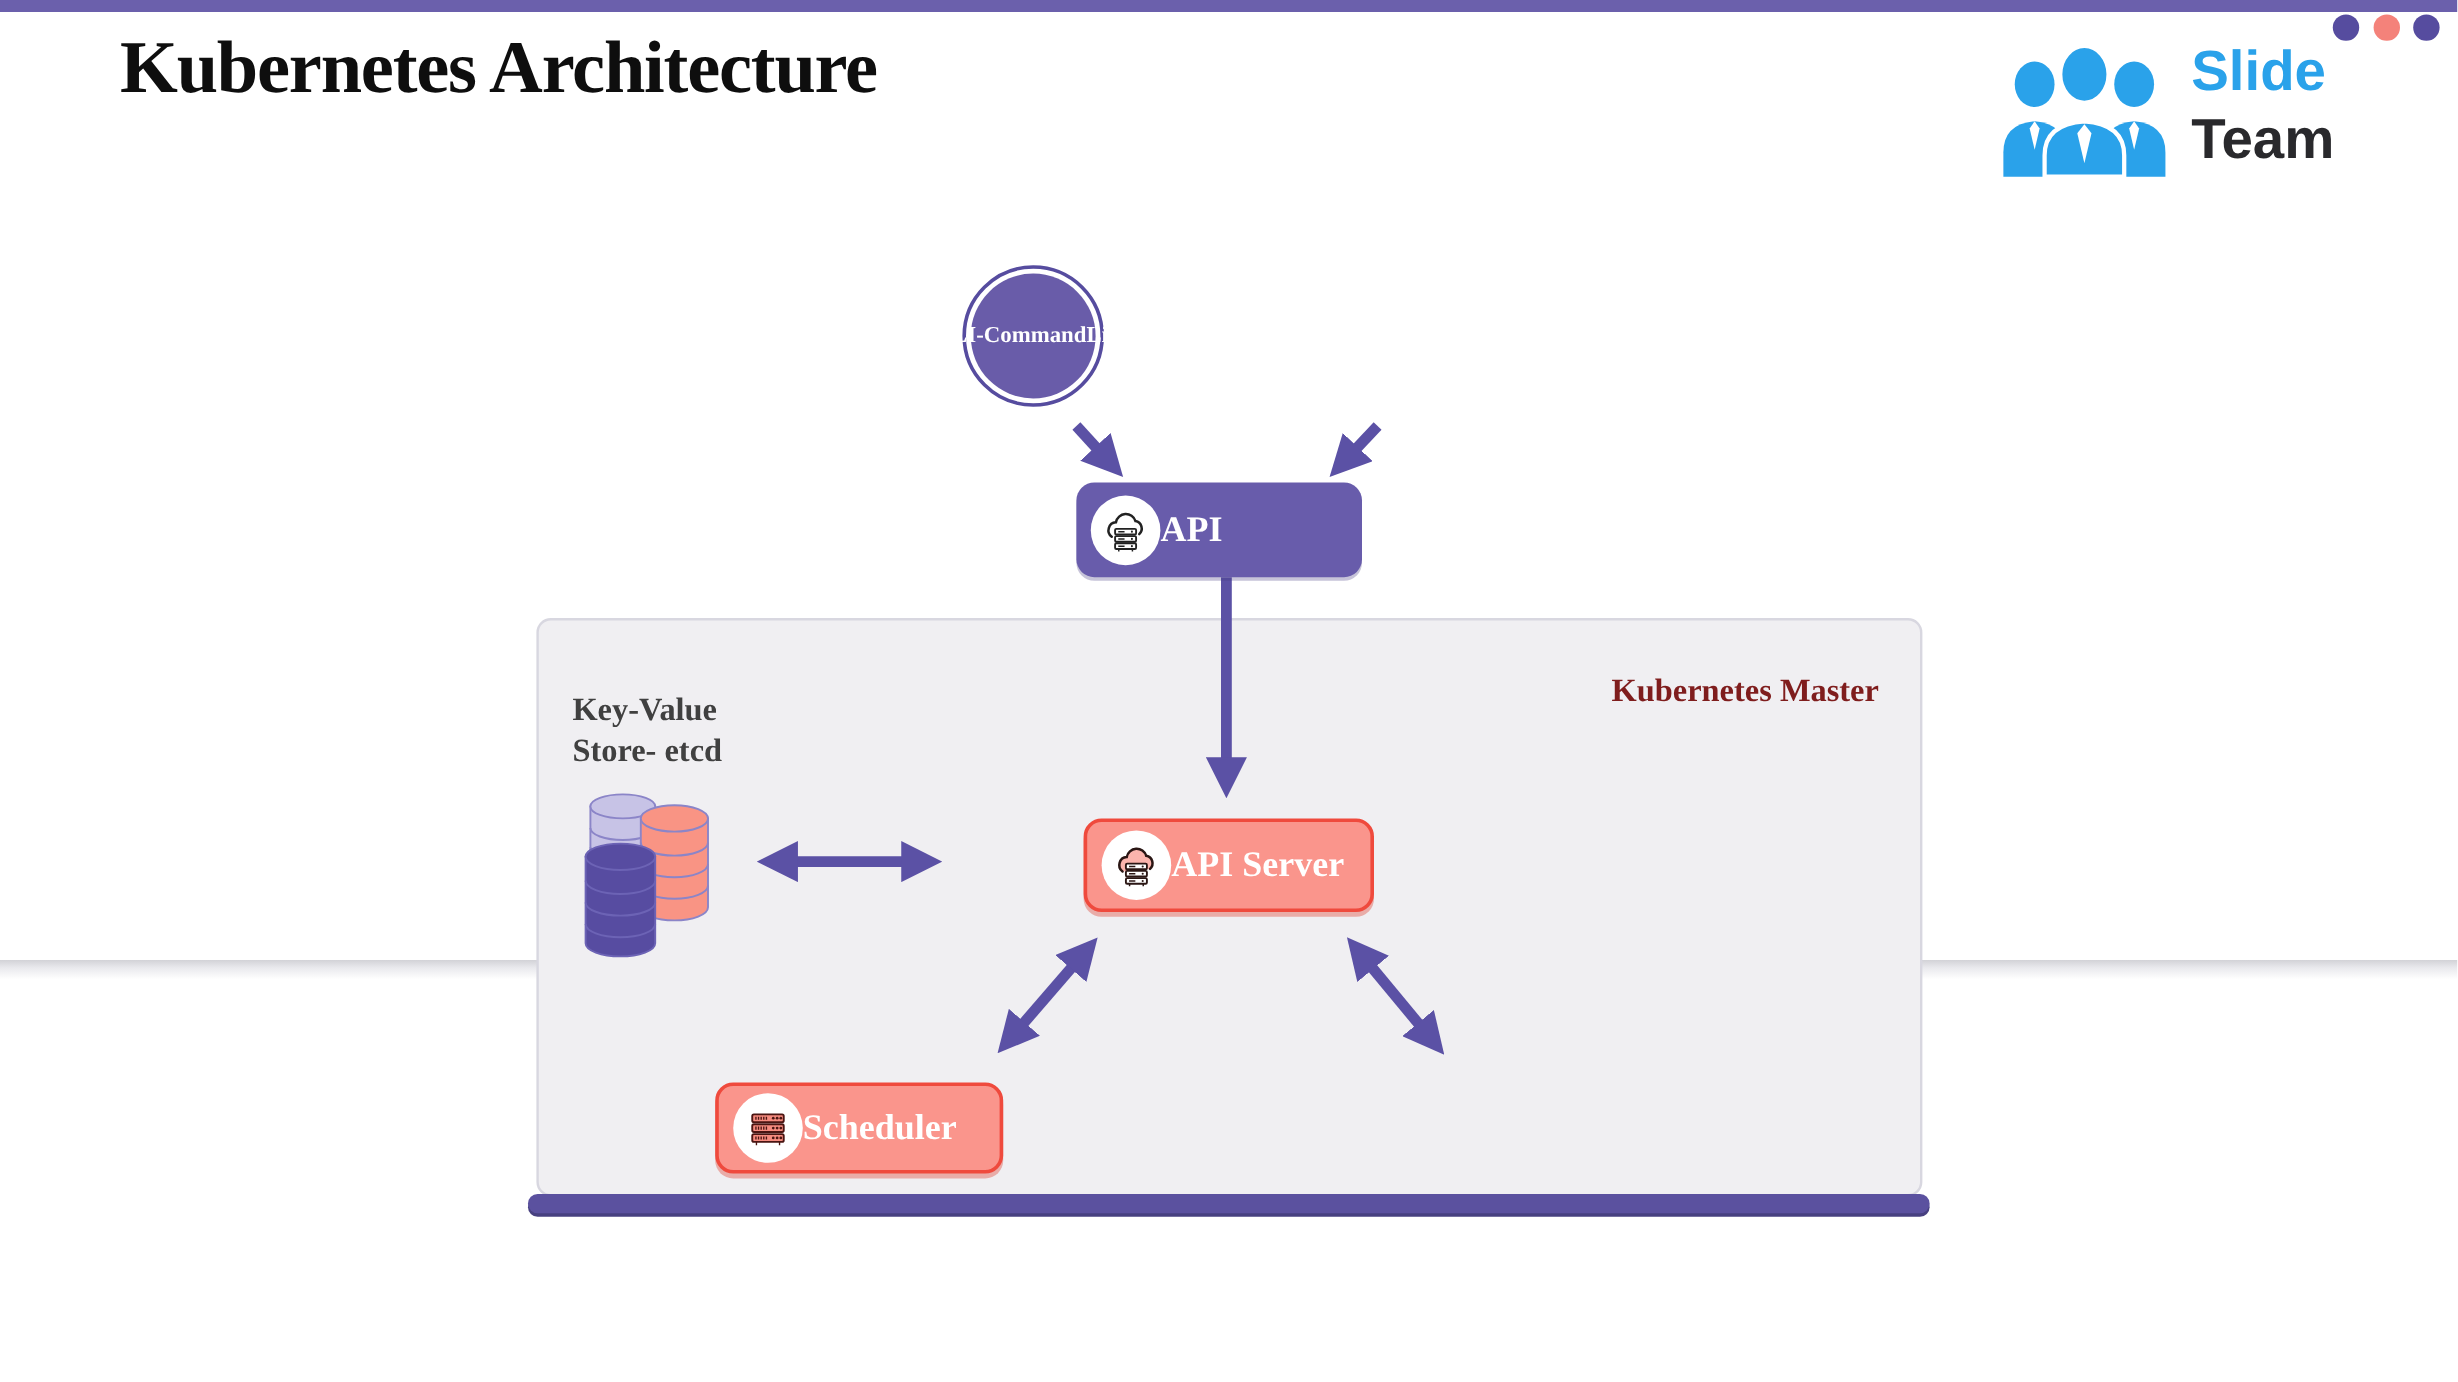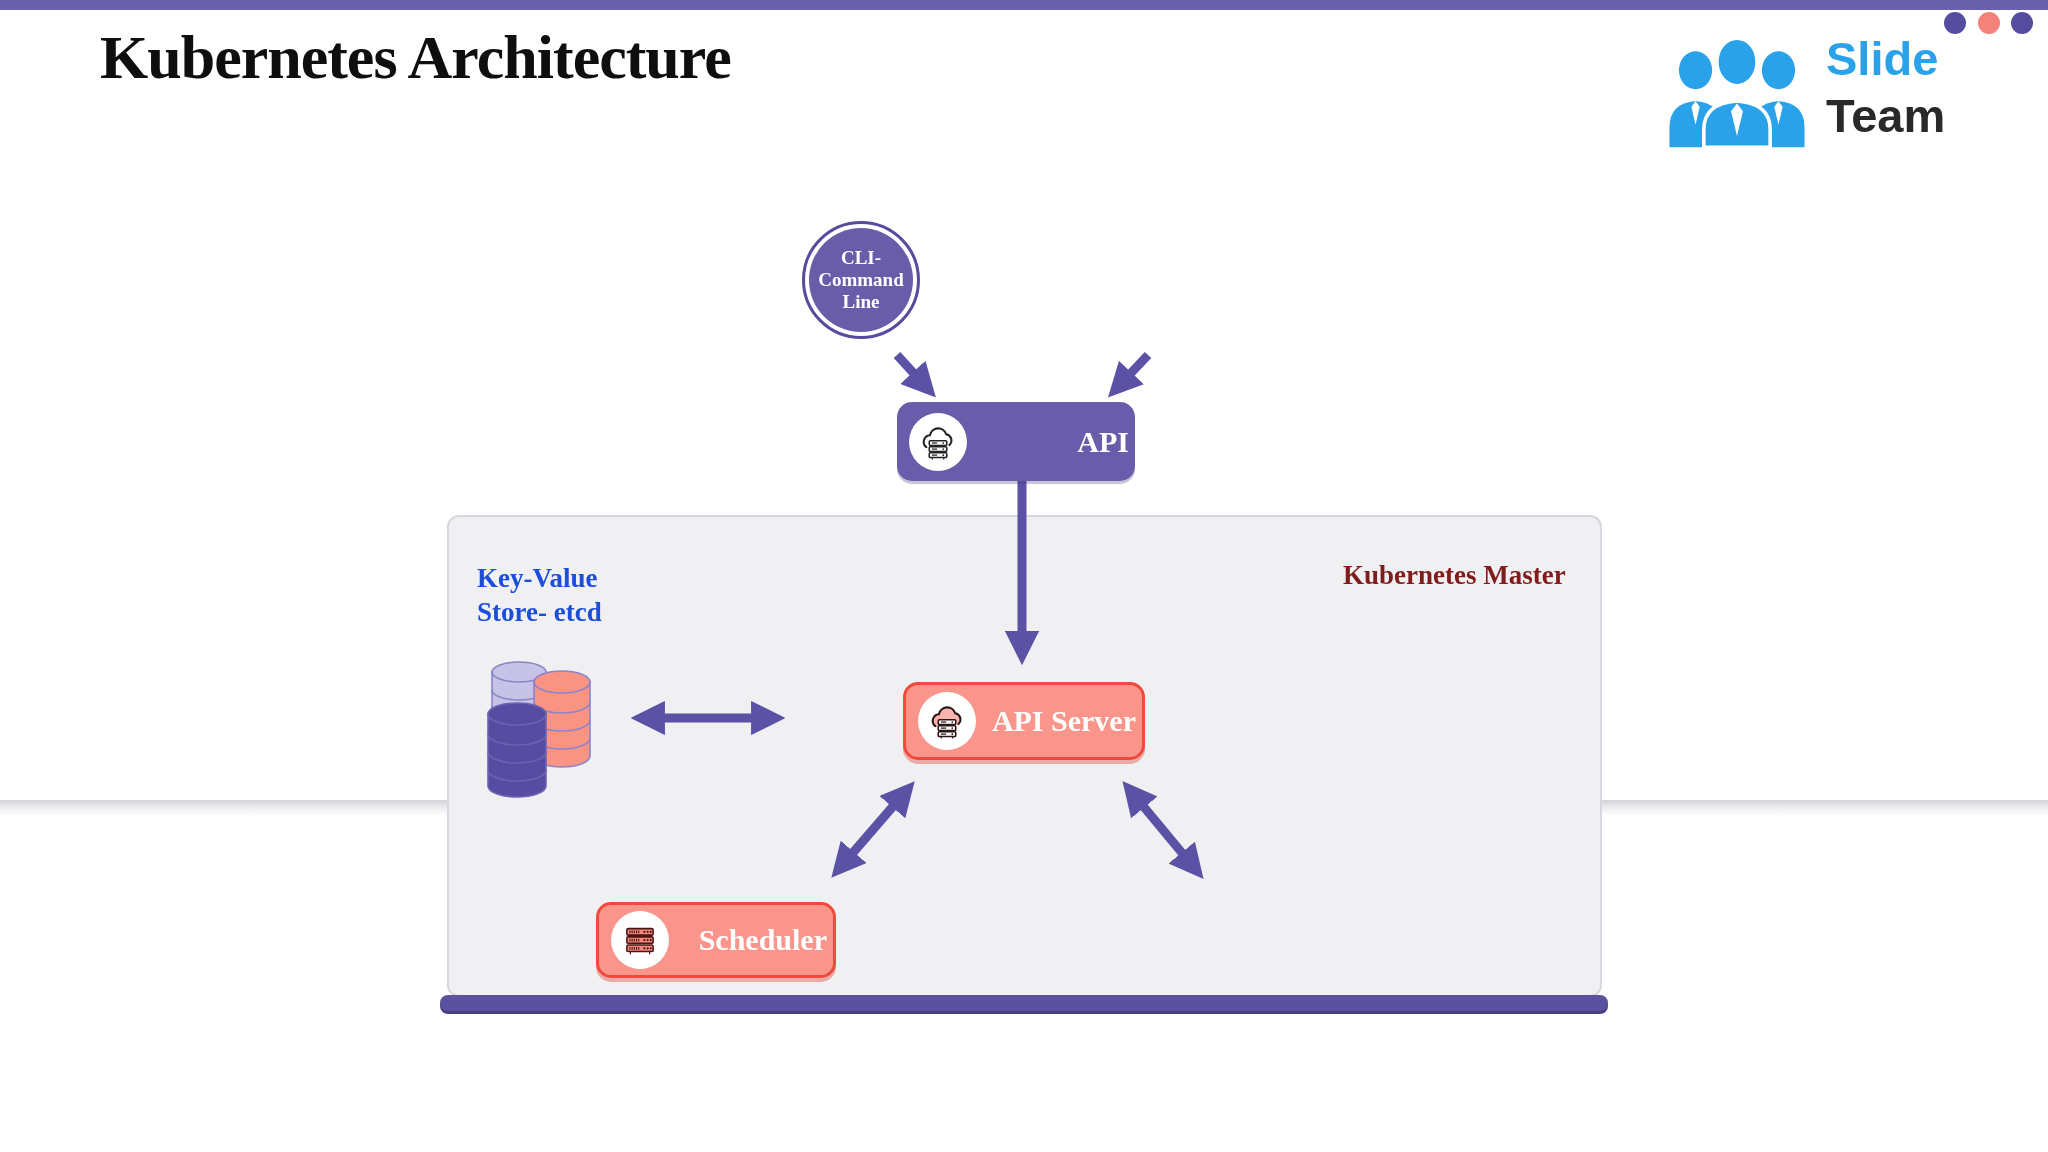--- a/index.html
+++ b/index.html
@@ -30,39 +30,39 @@
               background:linear-gradient(to bottom,#d2d2d7 0%,#e9e9ed 40%,#ffffff 100%);}
   .bottom-edge{position:absolute;left:0;top:1086px;width:2048px;height:7px;z-index:1;
                background:linear-gradient(to bottom,#e7e7ea 0%,#ffffff 100%);}
 
   
   .master-box{position:absolute;left:447px;top:515px;width:1155px;height:482px;z-index:2;
               background:#f0eff2;border:2px solid #d8d7e0;border-radius:12px;box-sizing:border-box;}
   .master-bar{position:absolute;left:440px;top:995px;width:1168px;height:16px;z-index:3;
               background:#5b519f;border-radius:8px;box-shadow:0 3px 0 #474080;}
   .master-label{position:absolute;left:1343px;top:560px;z-index:4;font-size:27px;font-weight:700;color:#7f1d1d;}
-  .etcd-label{position:absolute;left:477px;top:561px;z-index:4;font-size:27px;font-weight:700;
-              color:#1d4ed8;line-height:34px;}
+  .etcd-label{position:absolute;left:477px;top:574px;z-index:4;font-size:27px;font-weight:700;
+              color:#404040;line-height:34px;}
 
   
   .ring{position:absolute;border-radius:50%;background:#ffffff;border:3px solid #564c9f;
         padding:4px;box-sizing:border-box;z-index:6;}
   .ring .inner{width:100%;height:100%;border-radius:50%;background:#695ca9;
-        display:flex;flex-direction:column;align-items:center;justify-content:center;
+        display:flex;align-items:center;justify-content:center;
         color:#fff;font-weight:700;text-align:center;}
   .cli-circle{left:802px;top:221px;width:118px;height:118px;}
   .cli-circle .inner{font-size:19px;line-height:22px;}
   .ui-circle{left:1124px;top:223px;width:114px;height:114px;}
   .ui-circle .inner{font-size:22px;}
 
   
   .node{position:absolute;display:flex;align-items:center;border-radius:15px;z-index:6;box-sizing:border-box;}
   .node .badge{flex:0 0 auto;width:58px;height:58px;border-radius:50%;background:#fff;margin-left:12px;
                display:flex;align-items:center;justify-content:center;}
-  .node .nlabel{flex:1;text-align:right;color:#ffffff;font-weight:700;font-size:30px;padding-right:6px;}
+  .node .nlabel{flex:1;text-align:left;color:#ffffff;font-weight:700;font-size:30px;padding-right:6px;}
   .node-purple{background:#685cab;box-shadow:0 3px 0 rgba(70,60,130,.30);}
   .node-salmon{background:#fa958c;border:3px solid #ef4a3d;box-shadow:0 4px 0 rgba(224,90,78,.45);}
   .api-node{left:897px;top:402px;width:238px;height:79px;}
   .api-server-node{left:903px;top:682px;width:242px;height:78px;}
   .scheduler-node{left:596px;top:902px;width:240px;height:76px;}
   .controllers-node{left:1193px;top:902px;width:240px;height:78px;}
 
   
   .cylinders{position:absolute;left:468px;top:638px;width:164px;height:164px;z-index:6;}
 

